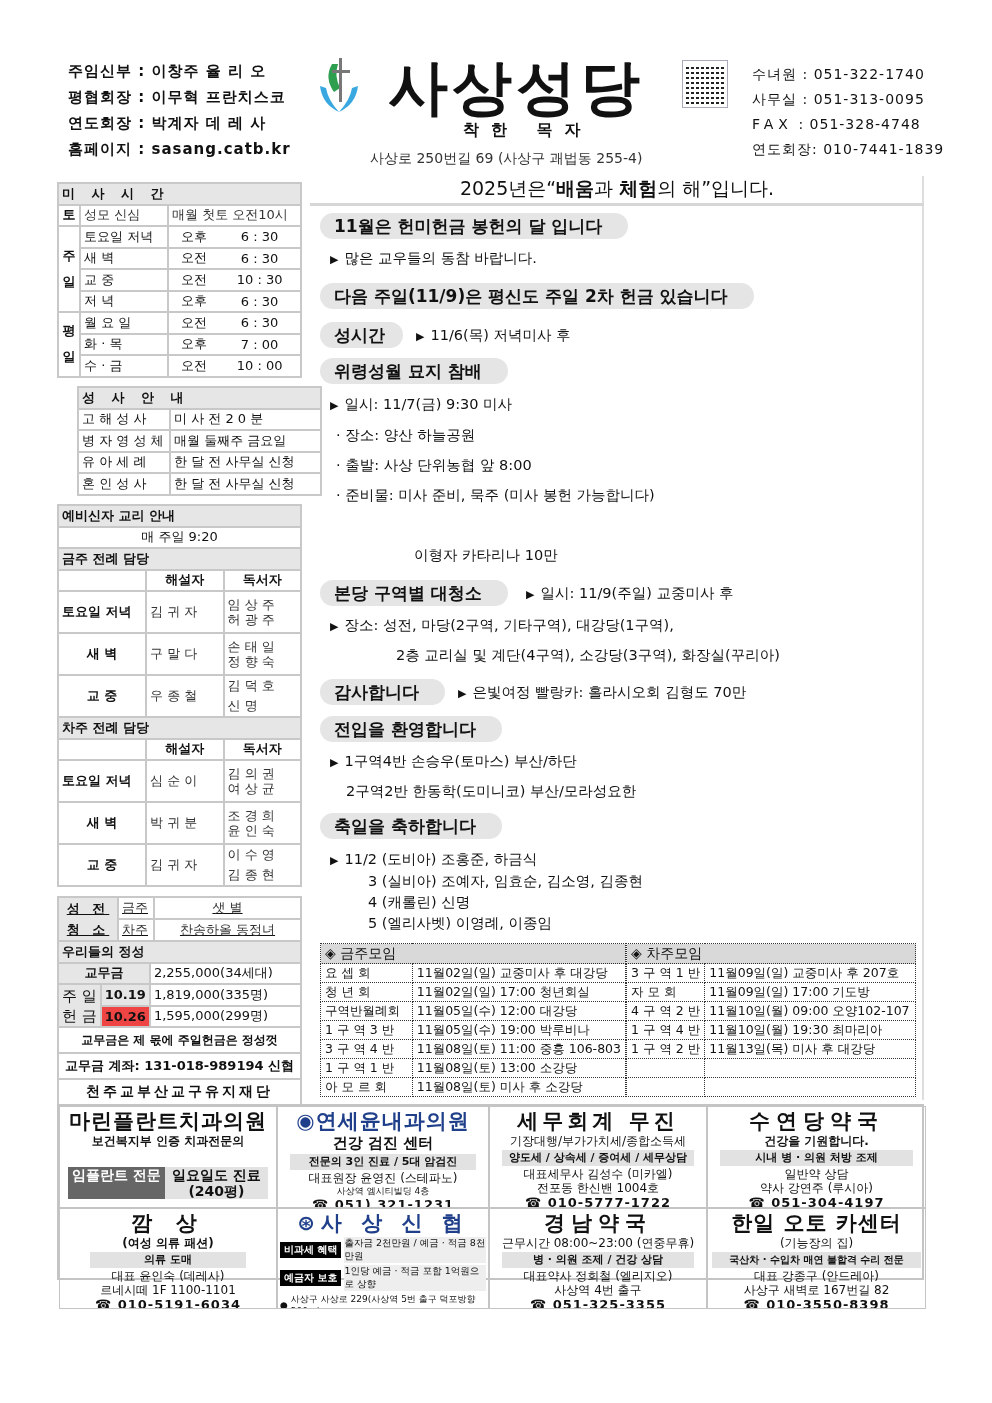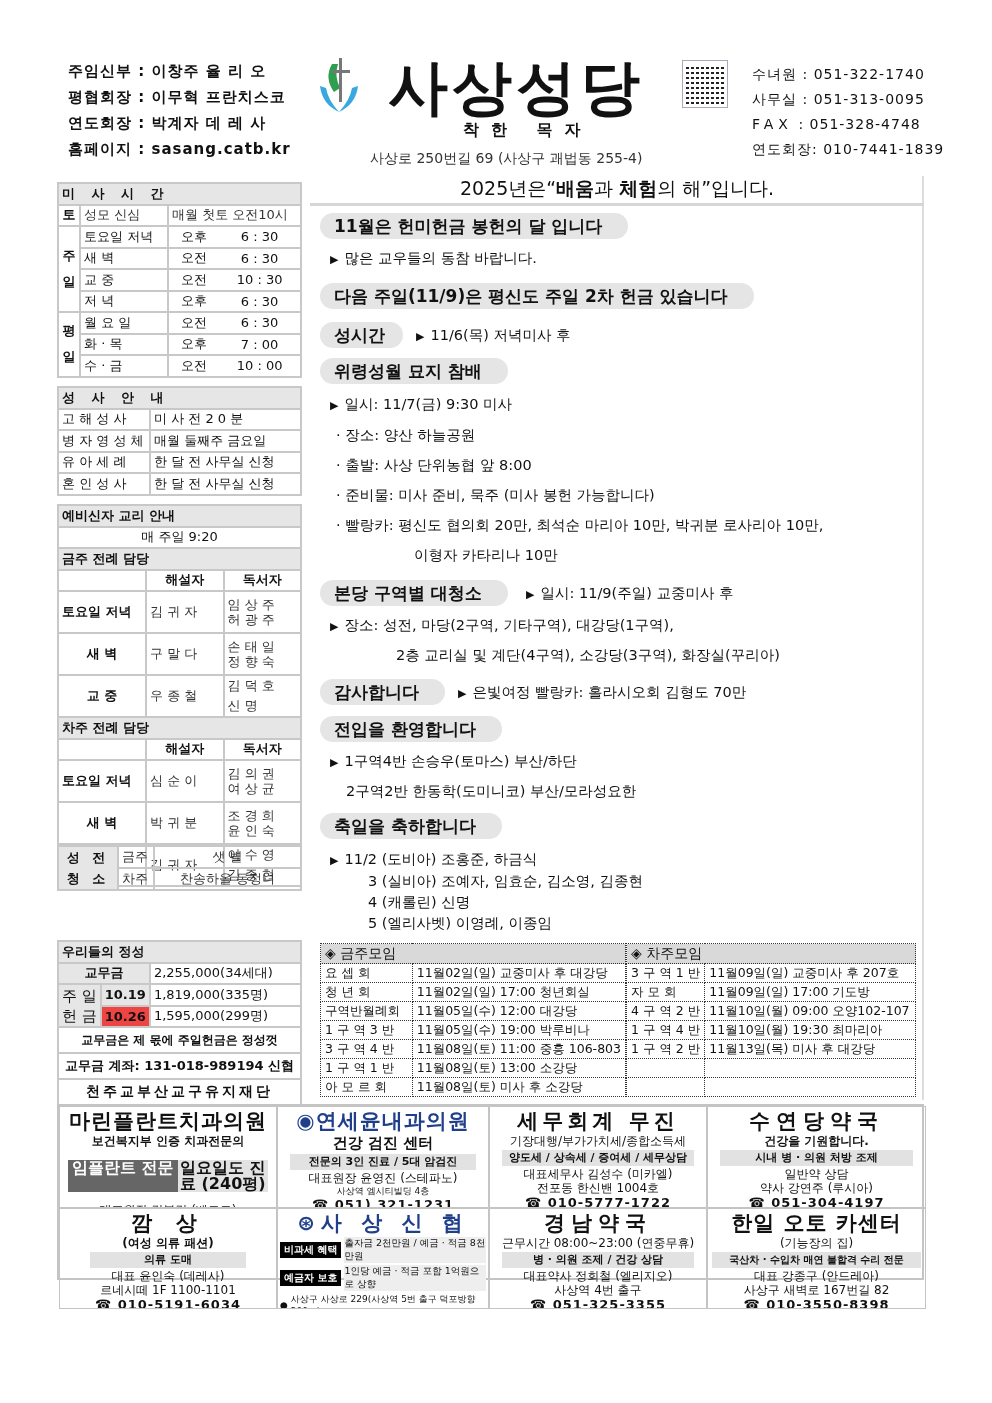--- a/index.html
+++ b/index.html
@@ -135,21 +135,21 @@
         </tr>
     <tr>
           <td>수 · 금</td>
           <td class="center" style="border-right:none">오전</td>
           <td class="center" style="border-left:none">10 : 00</td>
         </tr>
   </tbody>
     </table>
 </div>
 
-<div class="abs lc" style="top:386px;">
+<div class="abs lc" style="top:386px;margin-left:20px;">
   <table class="tbl">
     <tbody>
         <tr>
           <td colspan="2" class="sec-head">성 사 안 내</td>
         </tr>
     <tr>
           <td style="width:92px">고 해 성 사</td>
           <td>미 사  전  2 0 분</td>
         </tr>
     <tr>
@@ -238,21 +238,21 @@
           <td class="gray">김 귀 자</td>
           <td class="gray" style="line-height:20px">
             <div>이 수 영</div>
             <div>김 종 현</div>
           </td>
         </tr>
   </tbody>
     </table>
 </div>
 
-<div class="abs lc" style="top:845px;">
+<div class="abs lc" style="top:896px;text-decoration:underline;">
   <table class="tbl">
     <tbody>
         <tr>
       <td rowspan="2" class="center bold" style="width:60px;background:#e6e6e6;line-height:21px;letter-spacing:4px">
             <div>성 전</div>
             <div>청 소</div>
           </td>
       <td style="width:36px" class="gray">금주</td>
           <td class="center gray">샛 별</td>
     </tr>
@@ -308,21 +308,20 @@
   <div class="pill" style="left:10px;top:107px">다음 주일(11/9)은 평신도 주일 2차 헌금 있습니다</div>
 
   <div class="pill" style="left:10px;top:146px;padding-right:18px">성시간</div>
   <div class="ln" style="left:106px;top:150px"><span class="arr">▶</span><span>11/6(목) 저녁미사 후</span></div>
 
   <div class="pill" style="left:10px;top:182px">위령성월 묘지 참배</div>
   <div class="ln" style="left:20px;top:219px"><span class="arr">▶</span><span>일시: 11/7(금) 9:30 미사</span></div>
   <div class="ln" style="left:26px;top:250px">· 장소: 양산 하늘공원</div>
   <div class="ln" style="left:26px;top:280px">· 출발: 사상 단위농협 앞 8:00</div>
   <div class="ln" style="left:26px;top:310px">· 준비물: 미사 준비, 묵주 (미사 봉헌 가능합니다)</div>
-  <div class="ln" style="left:26px;top:340px">· 빨랑카: 평신도 협의회 20만, 최석순 마리아 10만, 박귀분 로사리아 10만,</div>
   <div class="ln" style="left:104px;top:370px">이형자 카타리나 10만</div>
 
   <div class="pill" style="left:10px;top:404px">본당 구역별 대청소</div>
   <div class="ln" style="left:216px;top:408px"><span class="arr">▶</span><span>일시: 11/9(주일) 교중미사 후</span></div>
   <div class="ln" style="left:20px;top:440px"><span class="arr">▶</span><span>장소: 성전, 마당(2구역, 기타구역), 대강당(1구역),</span></div>
   <div class="ln" style="left:86px;top:470px">2층 교리실 및 계단(4구역), 소강당(3구역), 화장실(꾸리아)</div>
 
   <div class="pill" style="left:10px;top:503px">감사합니다</div>
   <div class="ln" style="left:148px;top:507px"><span class="arr">▶</span><span>은빛여정 빨랑카: 홀라시오회 김형도 70만</span></div>
 
@@ -405,21 +404,21 @@
         <td></td>
         <td></td>
       </tr>
 </tbody>
   </table>
 
 <div class="abs ads">
   <div class="ad">
     <div class="ad-name">마린플란트치과의원</div>
     <div class="ad-sub">보건복지부 인증 치과전문의</div>
-    <div style="display:flex;margin:11px 8px;font-size:16px;font-weight:bold;line-height:16px">
+    <div style="display:flex;margin:18px 8px;font-size:14px;font-weight:bold;line-height:16px">
         <span style="background:#666;color:#fff;padding:0 4px">임플란트 전문</span>
         <span style="background:#e2e2e2;flex:1">일요일도 진료 (240평)</span>
       </div>
     <div class="ad-txt">대표원장 김봉경 (베드로)</div>
     <div class="ad-small">사상역 4번 출구 바로 앞, 경남약국 건물 4~7층</div>
     <div class="ad-phone"><span>☎</span> <span>051) 322-3332</span></div>
   </div>
   <div class="ad">
     <div class="ad-name" style="color:#1f3f8a"><span>◉</span><span>연세윤내과의원</span></div>
     <div class="ad-sub" style="font-size:15px;line-height:20px">건강 검진 센터</div>

